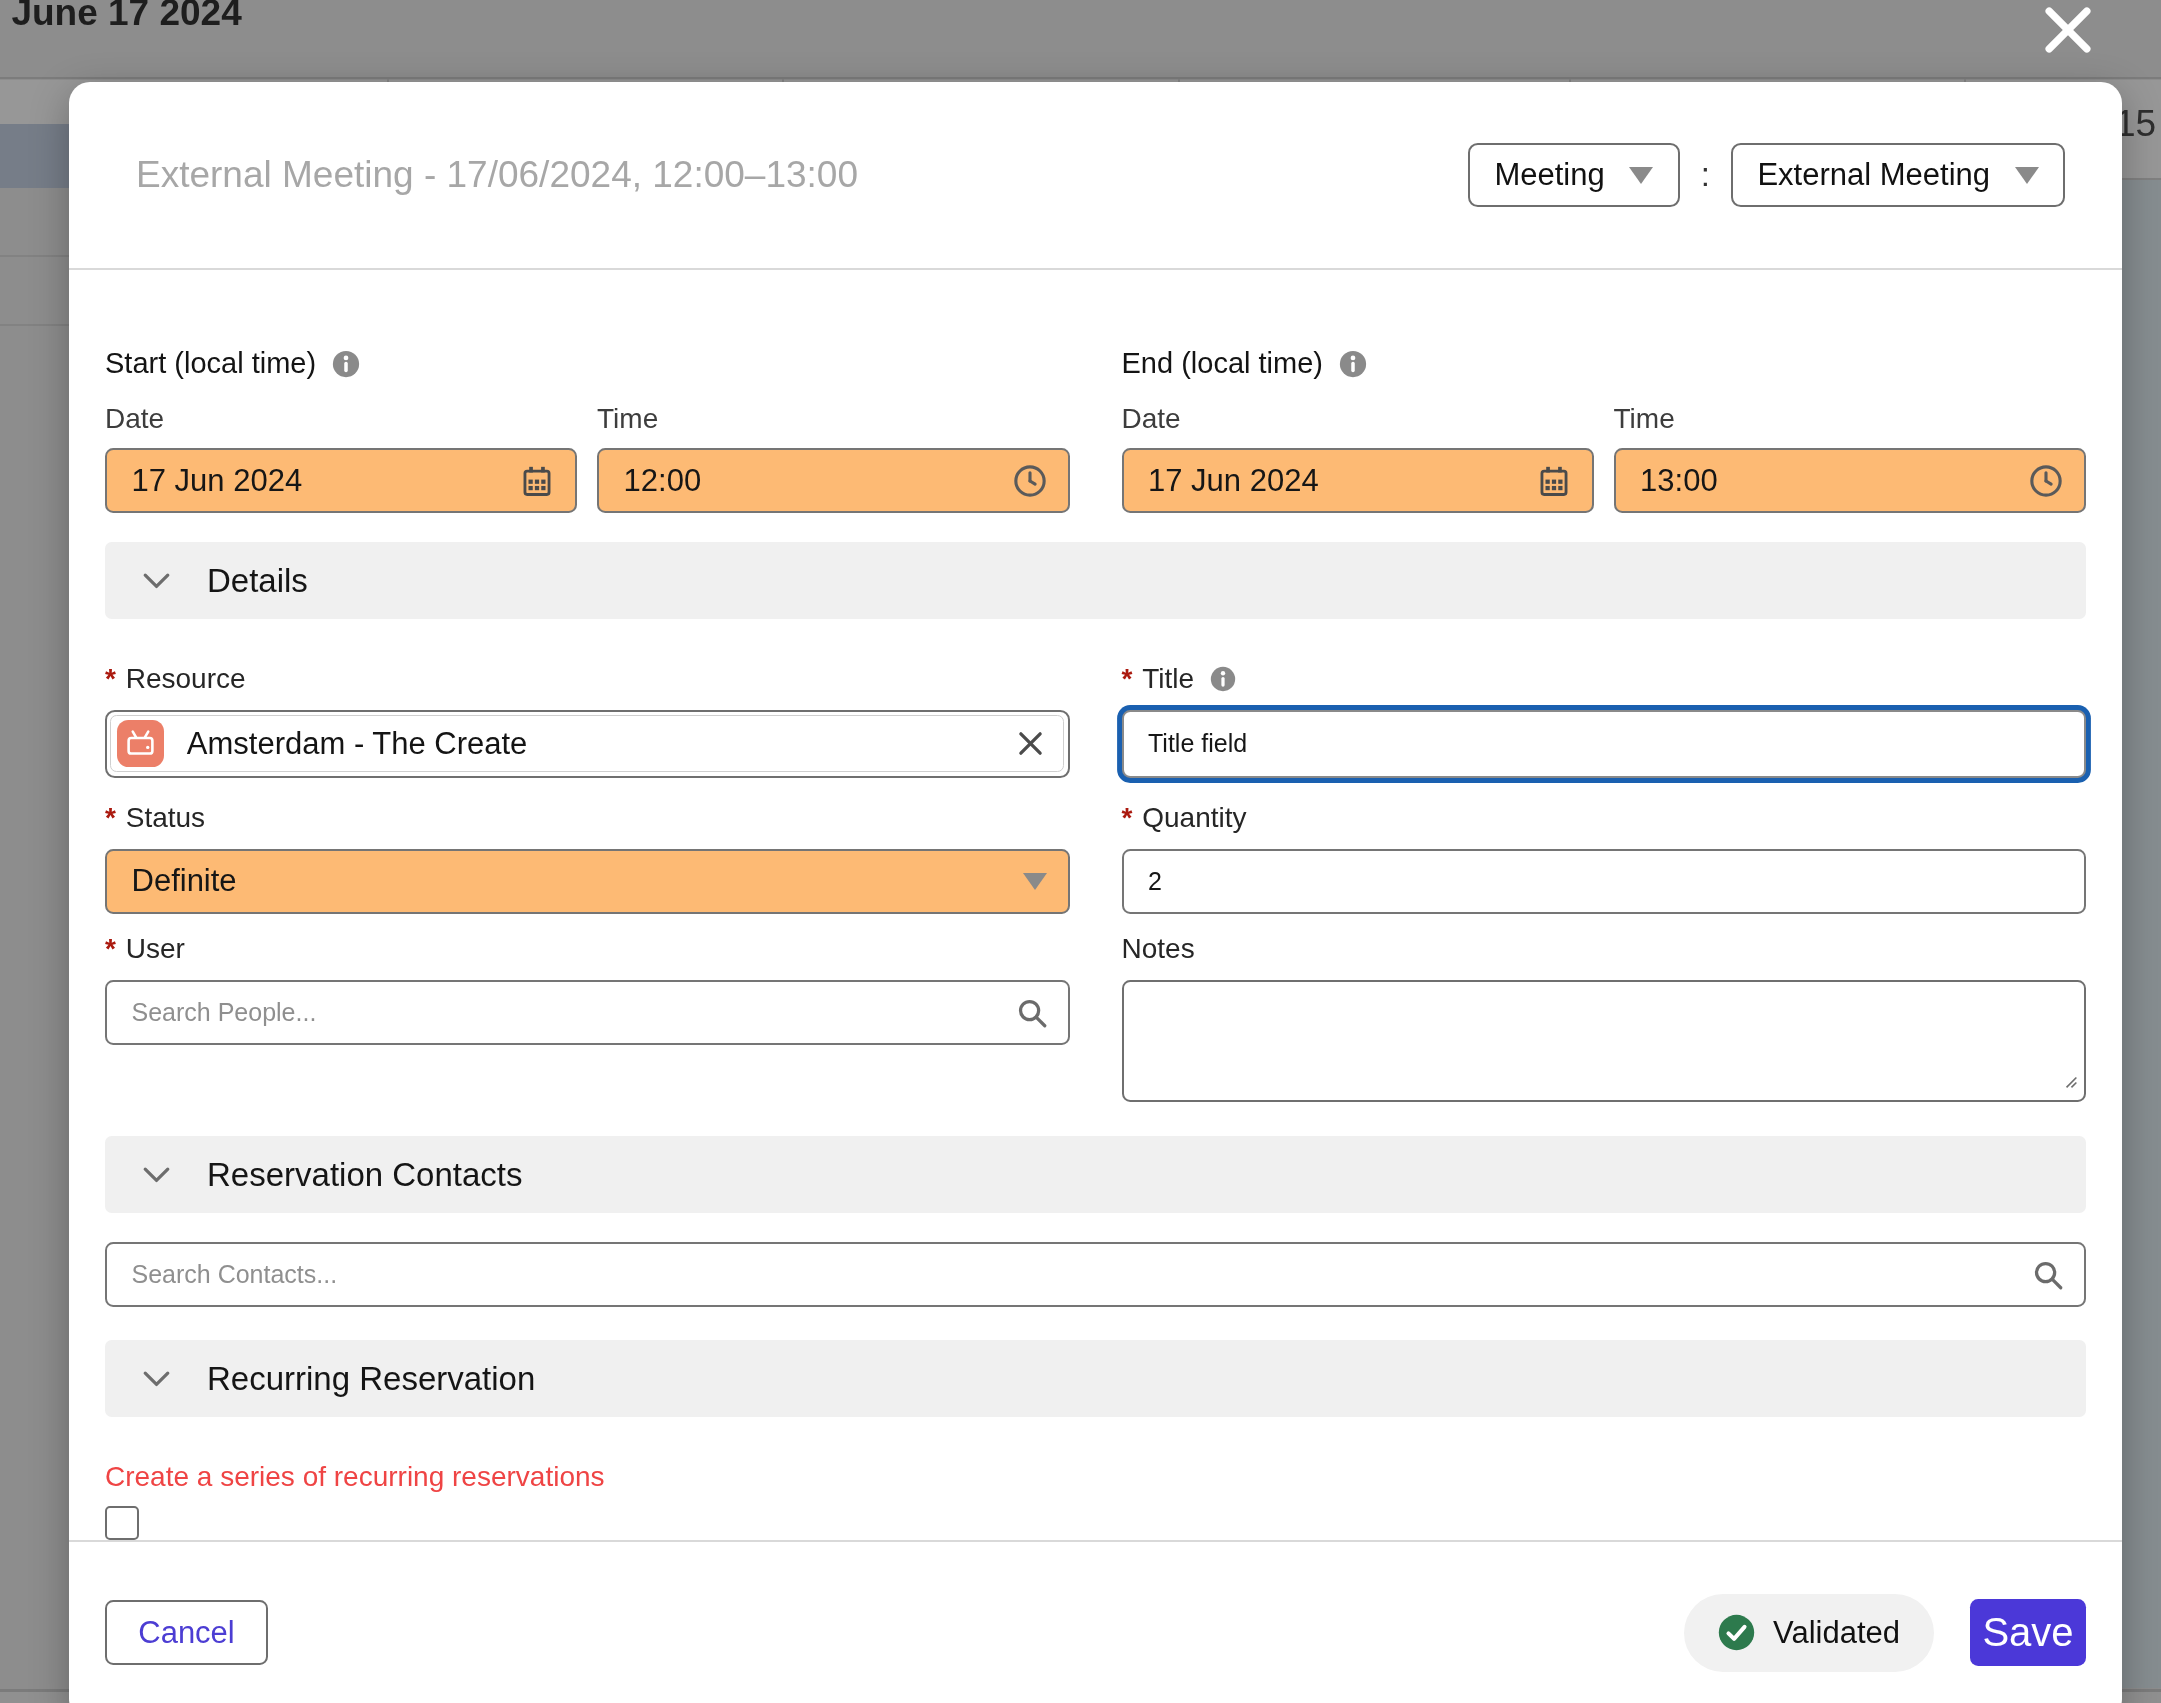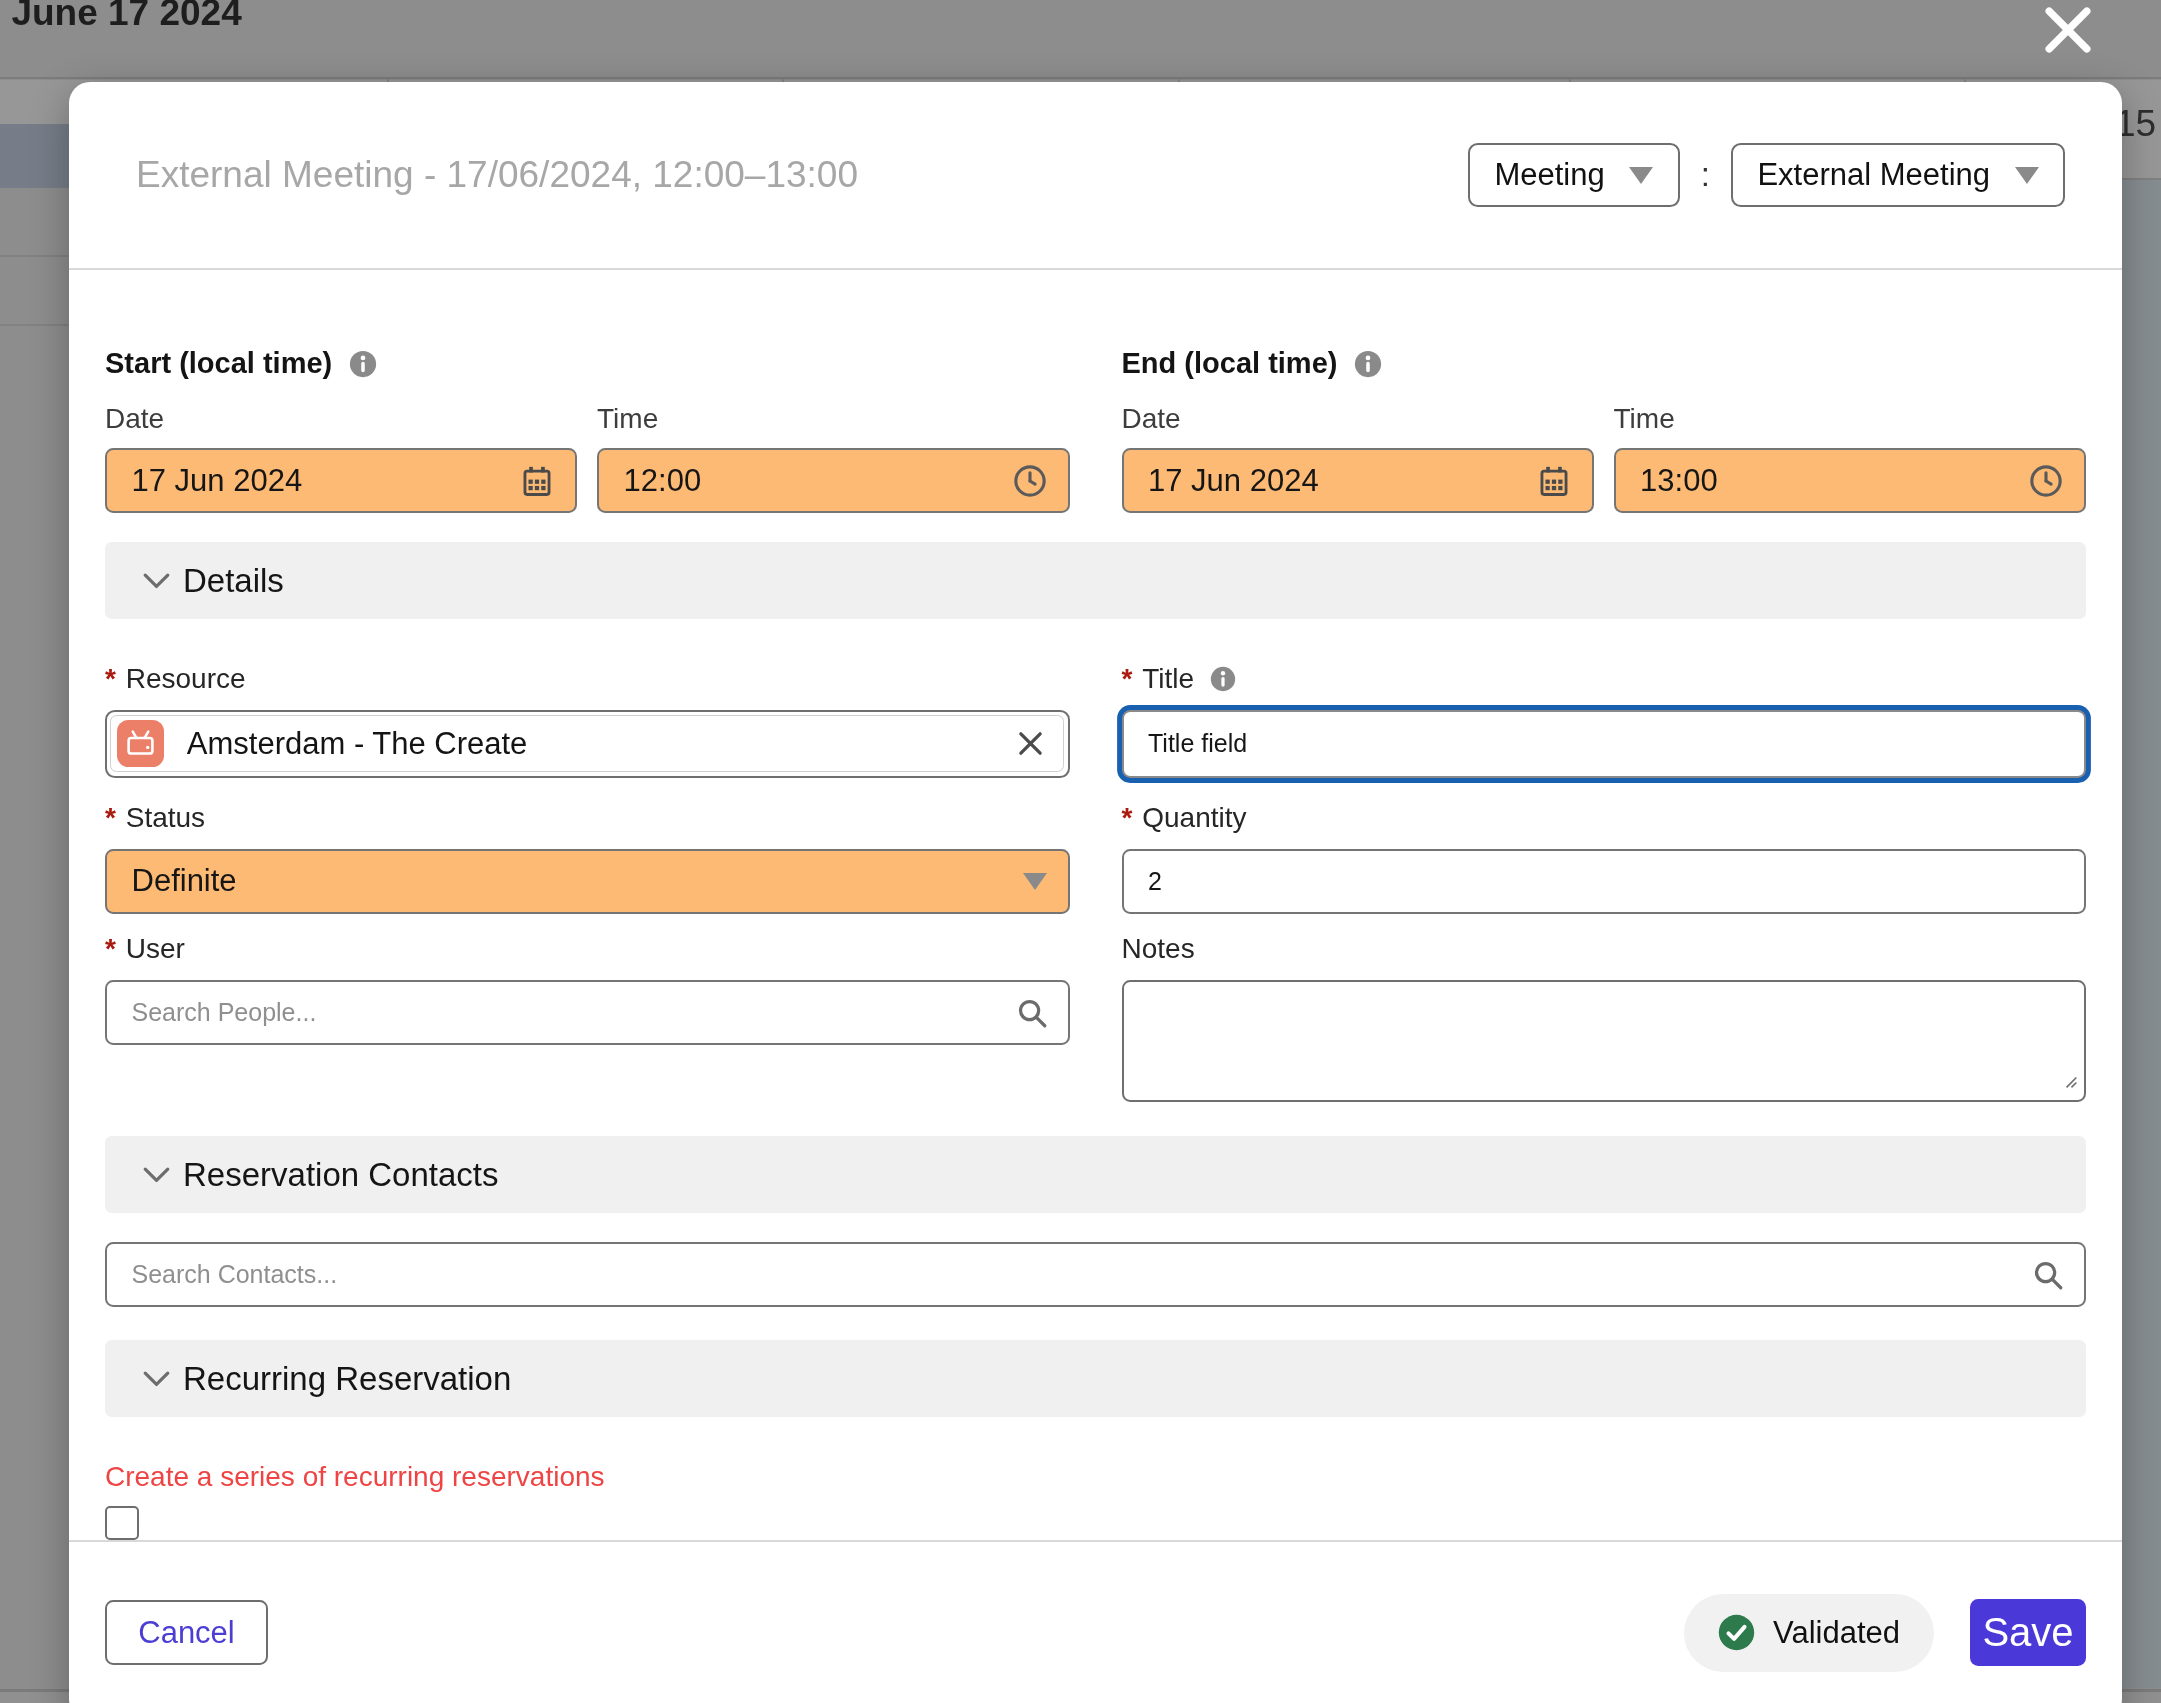--- a/index.html
+++ b/index.html
@@ -42,38 +42,38 @@
   .select-box {
     height:64px; border:2.4px solid #6e6e6e; border-radius:9.8px; background:#fff;
     display:flex; align-items:center; gap:24.5px; padding:0 24.5px; font-size:31px; color:#111; cursor:pointer;
   }
   .caret { width:0; height:0; border-left:12.2px solid transparent; border-right:12.2px solid transparent; border-top:17px solid #8a8a8a; }
   .colon { font-size:33px; color:#333; }
 
   .modal-body { flex:1 1 auto; padding:0 36px; }
 
   .datetime-row { display:grid; grid-template-columns:1fr 1fr; column-gap:52px; margin-top:77px; }
-  .big-label { display:flex; align-items:center; gap:16.3px; font-size:29px; font-weight:bold; color:#141414; }
+  .big-label { display:flex; align-items:center; gap:16.3px; font-size:29px; font-weight:normal; color:#141414; }
   .dt-pair { display:grid; grid-template-columns:1fr 1fr; column-gap:19.6px; margin-top:23px; }
   .sub-label { font-size:28px; color:#3d3d3d; margin-bottom:13px; }
 
   .fake-input {
     height:65px; background:#fdba74; border:2.4px solid #757575; border-radius:8.2px;
     display:flex; align-items:center; justify-content:space-between;
     padding:0 21px 0 24.5px; font-size:31px; color:#161616; cursor:text;
   }
   .text-input {
     width:100%; height:65px; background:#fff; border:2.4px solid #757575; border-radius:8.2px;
     padding:0 24.5px; font-size:25px; color:#161616; font-family:"Liberation Sans", sans-serif;
   }
   .text-input::placeholder { color:#8f8f8f; }
 
   .section-bar {
     height:77px; background:#f0f0f0; border-radius:6.5px; display:flex; align-items:center;
-    gap:12px; padding:0 37px; font-size:33px; font-weight:500; color:#151515; cursor:pointer;
+    gap:36px; padding:0 37px; font-size:33px; font-weight:500; color:#151515; cursor:pointer;
   }
   .section-bar.details { margin-top:29px; }
   .section-bar.contacts { margin-top:31px; }
   .section-bar.recurring { margin-top:33px; }
 
   .form-grid { display:grid; grid-template-columns:1fr 1fr; column-gap:52px; }
   .flabel { display:flex; align-items:center; gap:9.8px; font-size:28px; color:#262626; }
   .flabel.r1 { margin:44px 0 14.7px; }
   .flabel.r2 { margin:24.5px 0 14.7px; }
   .flabel.r3 { margin:19.6px 0 14.7px; }

